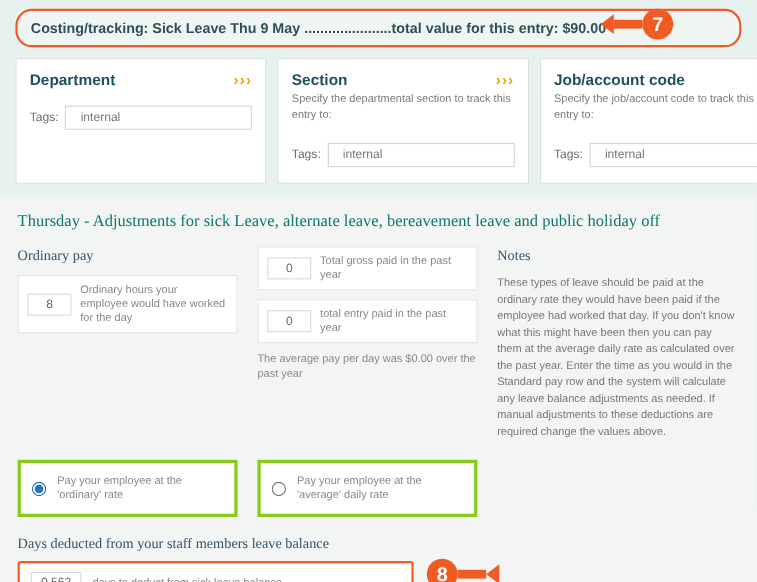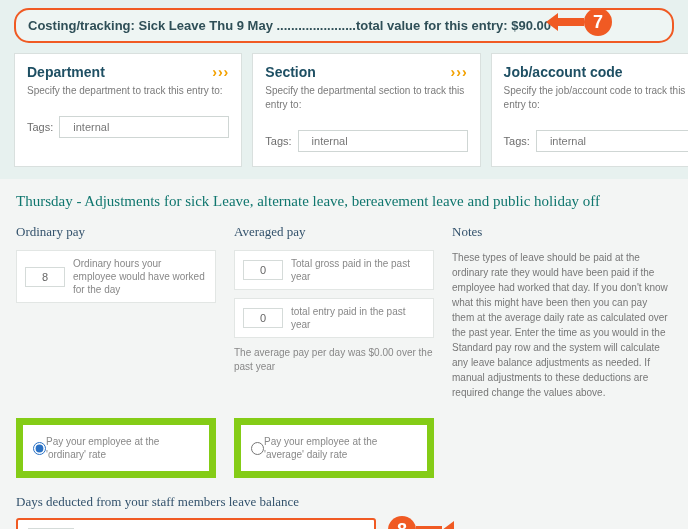--- a/index.html
+++ b/index.html
@@ -86,22 +86,22 @@
   .avg-note { color:#888; font-size:10px; margin-top:2px; line-height:1.4;}
   .notes-text { color:#777; font-size:10px; line-height:1.5; }
   .col-ord { flex:0 0 200px; }
   .col-avg { flex:0 0 200px; }
   .col-notes { flex:1; }
   
   .radio-row {
     display:flex; gap:18px; margin-top:18px;
   }
   .radio-cell {
-    display:flex; align-items:center; 
-    background:#fff; border:7px solid #84cc16; padding:10px 10px; width:200px;
+    display:flex; align-items:center; gap:10px;
+    background:#fff; border:3px solid #84cc16; padding:10px 10px; width:200px;
   }
   .radio-cell input[type=radio]{ accent-color:#2a71c4; }
   .sub-h {
     color:#33526c; font-family: Georgia, 'Times New Roman', serif;
     font-size:13px; margin-top:16px; margin-bottom:8px;
   }
   .deduct-wrap {
     position:relative;
     border:2px solid #f05a23; border-radius:3px;
     display:inline-flex; align-items:center; gap:10px;
@@ -123,21 +123,20 @@
       <div class="badge">7</div>
     </div>
   </div>
 
   <div class="cards">
     <div class="card">
       <div class="card-head">
         <div class="card-title">Department</div>
         <div class="chevrons">›››</div>
       </div>
-      <div class="card-sub">Specify the department to track this entry to:</div>
       <div class="tag-row">
         <span class="tag-label">Tags:</span>
         <input class="tag-input" value="internal" style="">
       </div>
     </div>
 
     <div class="card">
       <div class="card-head">
         <div class="card-title">Section</div>
         <div class="chevrons">›››</div>
@@ -168,21 +167,20 @@
   <div class="cols">
     <div class="col-ord">
       <div class="col-h">Ordinary pay</div>
       <div class="smallbox">
         <input class="numin" value="8" style="">
         <span class="micro">Ordinary hours your employee would have worked for the day</span>
       </div>
     </div>
 
     <div class="col-avg">
-      <div class="col-h">Averaged pay</div>
       <div class="smallbox">
         <input class="numin" value="0" style="">
         <span class="micro">Total gross paid in the past year</span>
       </div>
       <div class="smallbox">
         <input class="numin" value="0" style="">
         <span class="micro">total entry paid in the past year</span>
       </div>
       <div class="avg-note">The average pay per day was $0.00 over the past year</div>
     </div>

